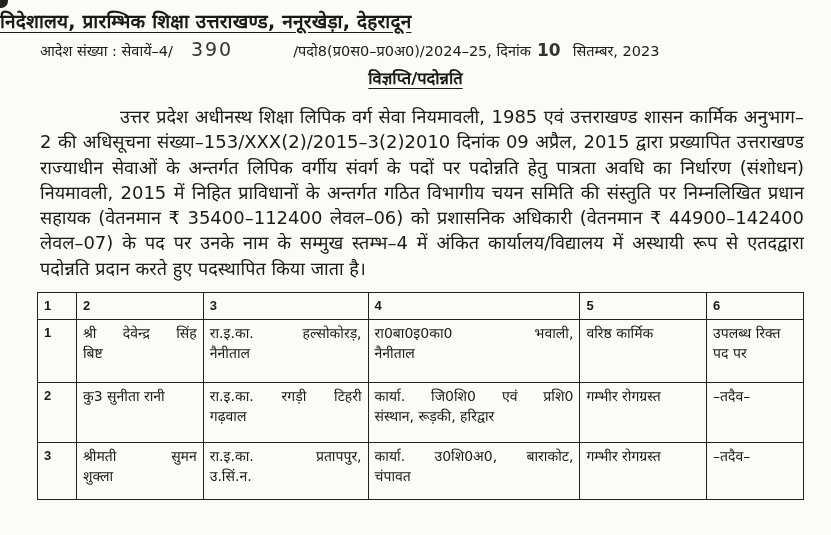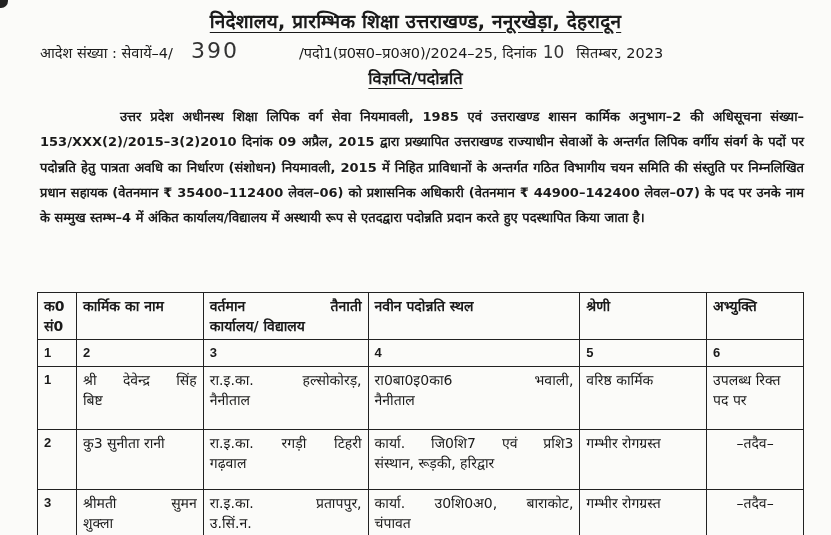--- a/index.html
+++ b/index.html
@@ -3,93 +3,79 @@
 <meta charset="utf-8">
 <style>
   html, body { margin:0; padding:0; }
   body {
     width:831px; height:535px; overflow:hidden; position:relative;
     background:#fbfbf9; color:#1a1a1a;
     font-family:"DejaVu Sans", "Liberation Sans", sans-serif;
   }
   .dot { position:absolute; left:-6px; top:-6px; width:14px; height:14px; border-radius:50%; background:#222; }
   .title {
-    position:absolute; left:0; width:831px; top:8px; text-align:center;
+    position:absolute; left:0; width:831px; top:8px; 
     font-size:19px; font-weight:bold; letter-spacing:0.2px;
   }
   .title span { text-decoration:underline; text-underline-offset:4px; }
   .order-line {
     position:absolute; left:40px; top:38px; width:760px; font-size:14.5px; white-space:nowrap;
   }
-  .order-line .num { font-family:"DejaVu Sans", sans-serif; font-size:22px; margin-left:18px; margin-right:60px; letter-spacing:2px; color:#333;}
-  .order-line .day { font-family:"DejaVu Sans", sans-serif; font-size:17px; margin:0 12px 0 6px; color:#333;}
+  .order-line .num { font-family:"DejaVu Sans", sans-serif; font-size:19px; margin-left:18px; margin-right:60px; letter-spacing:2px; color:#333;}
+  .order-line .day { font-family:"DejaVu Sans", sans-serif; font-size:17px; margin:0 12px 0 6px; color:#333;font-weight:bold;}
   .subtitle {
     position:absolute; left:0; width:831px; top:66px; text-align:center;
     font-size:16.5px; font-weight:bold;
   }
   .subtitle span { text-decoration:underline; text-underline-offset:4px; }
   .para {
     position:absolute; left:40px; top:104px; width:764px;
-    font-size:13px; line-height:25.3px; text-align:justify; text-indent:80px;font-weight:bold;
+    font-size:18px; line-height:25.3px; text-align:justify; text-indent:80px;
   }
   table {
     position:absolute; left:37px; top:292px; width:767px; border-collapse:collapse;
     font-size:14px;
   }
   td {
     border:1.6px solid #222; vertical-align:top; padding:3px 6px; line-height:20px;
   }
   .hdr td { height:35px; font-weight:bold; }
   .nums td { height:20px; font-weight:bold; font-family:"Liberation Sans", sans-serif; font-size:13px; }
   .r1 td { height:56px; }
   .r2 td { height:53px; }
   .r3 td { height:50px; }
   .spread { display:flex; justify-content:space-between; }
-  .center { text-align:center; }
+  .center { }
   .sno { font-weight:bold; font-family:"Liberation Sans", sans-serif; font-size:13px; }
 </style>
 </head>
 <body>
 
 <div class="dot"></div>
 
 <div class="title"><span>निदेशालय, प्रारम्भिक शिक्षा उत्तराखण्ड, ननूरखेड़ा, देहरादून</span></div>
 
 <div class="order-line">
-  <span>आदेश संख्या : सेवायें–4/</span><span class="num">390</span><span>/पदो1(प्र0स0–प्र0अ0)/2024–25, दिनांक</span><span class="day">10</span><span>सितम्बर, 2023</span>
+  <span>आदेश संख्या : सेवायें–4/</span><span class="num">390</span><span>/पदो8(प्र0स0–प्र0अ0)/2024–25, दिनांक</span><span class="day">10</span><span>सितम्बर, 2023</span>
 </div>
 
 <div class="subtitle"><span>विज्ञप्ति/पदोन्नति</span></div>
 
 <div class="para">उत्तर प्रदेश अधीनस्थ शिक्षा लिपिक वर्ग सेवा नियमावली, 1985 एवं उत्तराखण्ड शासन कार्मिक अनुभाग–2 की अधिसूचना संख्या–153/XXX(2)/2015–3(2)2010 दिनांक 09 अप्रैल, 2015 द्वारा प्रख्यापित उत्तराखण्ड राज्याधीन सेवाओं के अन्तर्गत लिपिक वर्गीय संवर्ग के पदों पर पदोन्नति हेतु पात्रता अवधि का निर्धारण (संशोधन) नियमावली, 2015 में निहित प्राविधानों के अन्तर्गत गठित विभागीय चयन समिति की संस्तुति पर निम्नलिखित प्रधान सहायक (वेतनमान ₹ 35400–112400 लेवल–06) को प्रशासनिक अधिकारी (वेतनमान ₹ 44900–142400 लेवल–07) के पद पर उनके नाम के सम्मुख स्तम्भ–4 में अंकित कार्यालय/विद्यालय में अस्थायी रूप से एतदद्वारा पदोन्नति प्रदान करते हुए पदस्थापित किया जाता है।</div>
 
 <table>
   <colgroup>
     <col style="width:39px">
       <col style="width:127px">
       <col style="width:165px">
       <col style="width:212px">
       <col style="width:127px">
       <col style="width:97px">
   </colgroup>
   <tbody>
-      <tr class="hdr">
-    <td>क0 सं0</td>
-    <td>कार्मिक का नाम</td>
-    <td>
-      <div class="spread">
-            <span>वर्तमान</span>
-            <span>तैनाती</span>
-          </div>
-      <div>कार्यालय/ विद्यालय</div>
-    </td>
-    <td>नवीन पदोन्नति स्थल</td>
-    <td>श्रेणी</td>
-    <td>अभ्युक्ति</td>
-  </tr>
   <tr class="nums">
     <td>1</td>
     <td>2</td>
     <td>3</td>
     <td>4</td>
     <td>5</td>
     <td>6</td>
   </tr>
   <tr class="r1">
     <td class="sno">1</td>
@@ -103,21 +89,21 @@
     </td>
     <td>
       <div class="spread">
             <span>रा.इ.का.</span>
             <span>हल्सोकोरड़,</span>
           </div>
       <div>नैनीताल</div>
     </td>
     <td>
       <div class="spread">
-            <span>रा0बा0इ0का6</span>
+            <span>रा0बा0इ0का0</span>
             <span>भवाली,</span>
           </div>
       <div>नैनीताल</div>
     </td>
     <td>वरिष्ठ कार्मिक</td>
     <td>उपलब्ध रिक्त पद पर</td>
   </tr>
   <tr class="r2">
     <td class="sno">2</td>
     <td>कु3 सुनीता रानी</td>
@@ -125,23 +111,23 @@
       <div class="spread">
             <span>रा.इ.का.</span>
             <span>रगड़ी</span>
             <span>टिहरी</span>
           </div>
       <div>गढ़वाल</div>
     </td>
     <td>
       <div class="spread">
             <span>कार्या.</span>
-            <span>जि0शि7</span>
+            <span>जि0शि0</span>
             <span>एवं</span>
-            <span>प्रशि3</span>
+            <span>प्रशि0</span>
           </div>
       <div>संस्थान, रूड़की, हरिद्वार</div>
     </td>
     <td>गम्भीर रोगग्रस्त</td>
     <td class="center">–तदैव–</td>
   </tr>
   <tr class="r3">
     <td class="sno">3</td>
     <td>
       <div class="spread">

